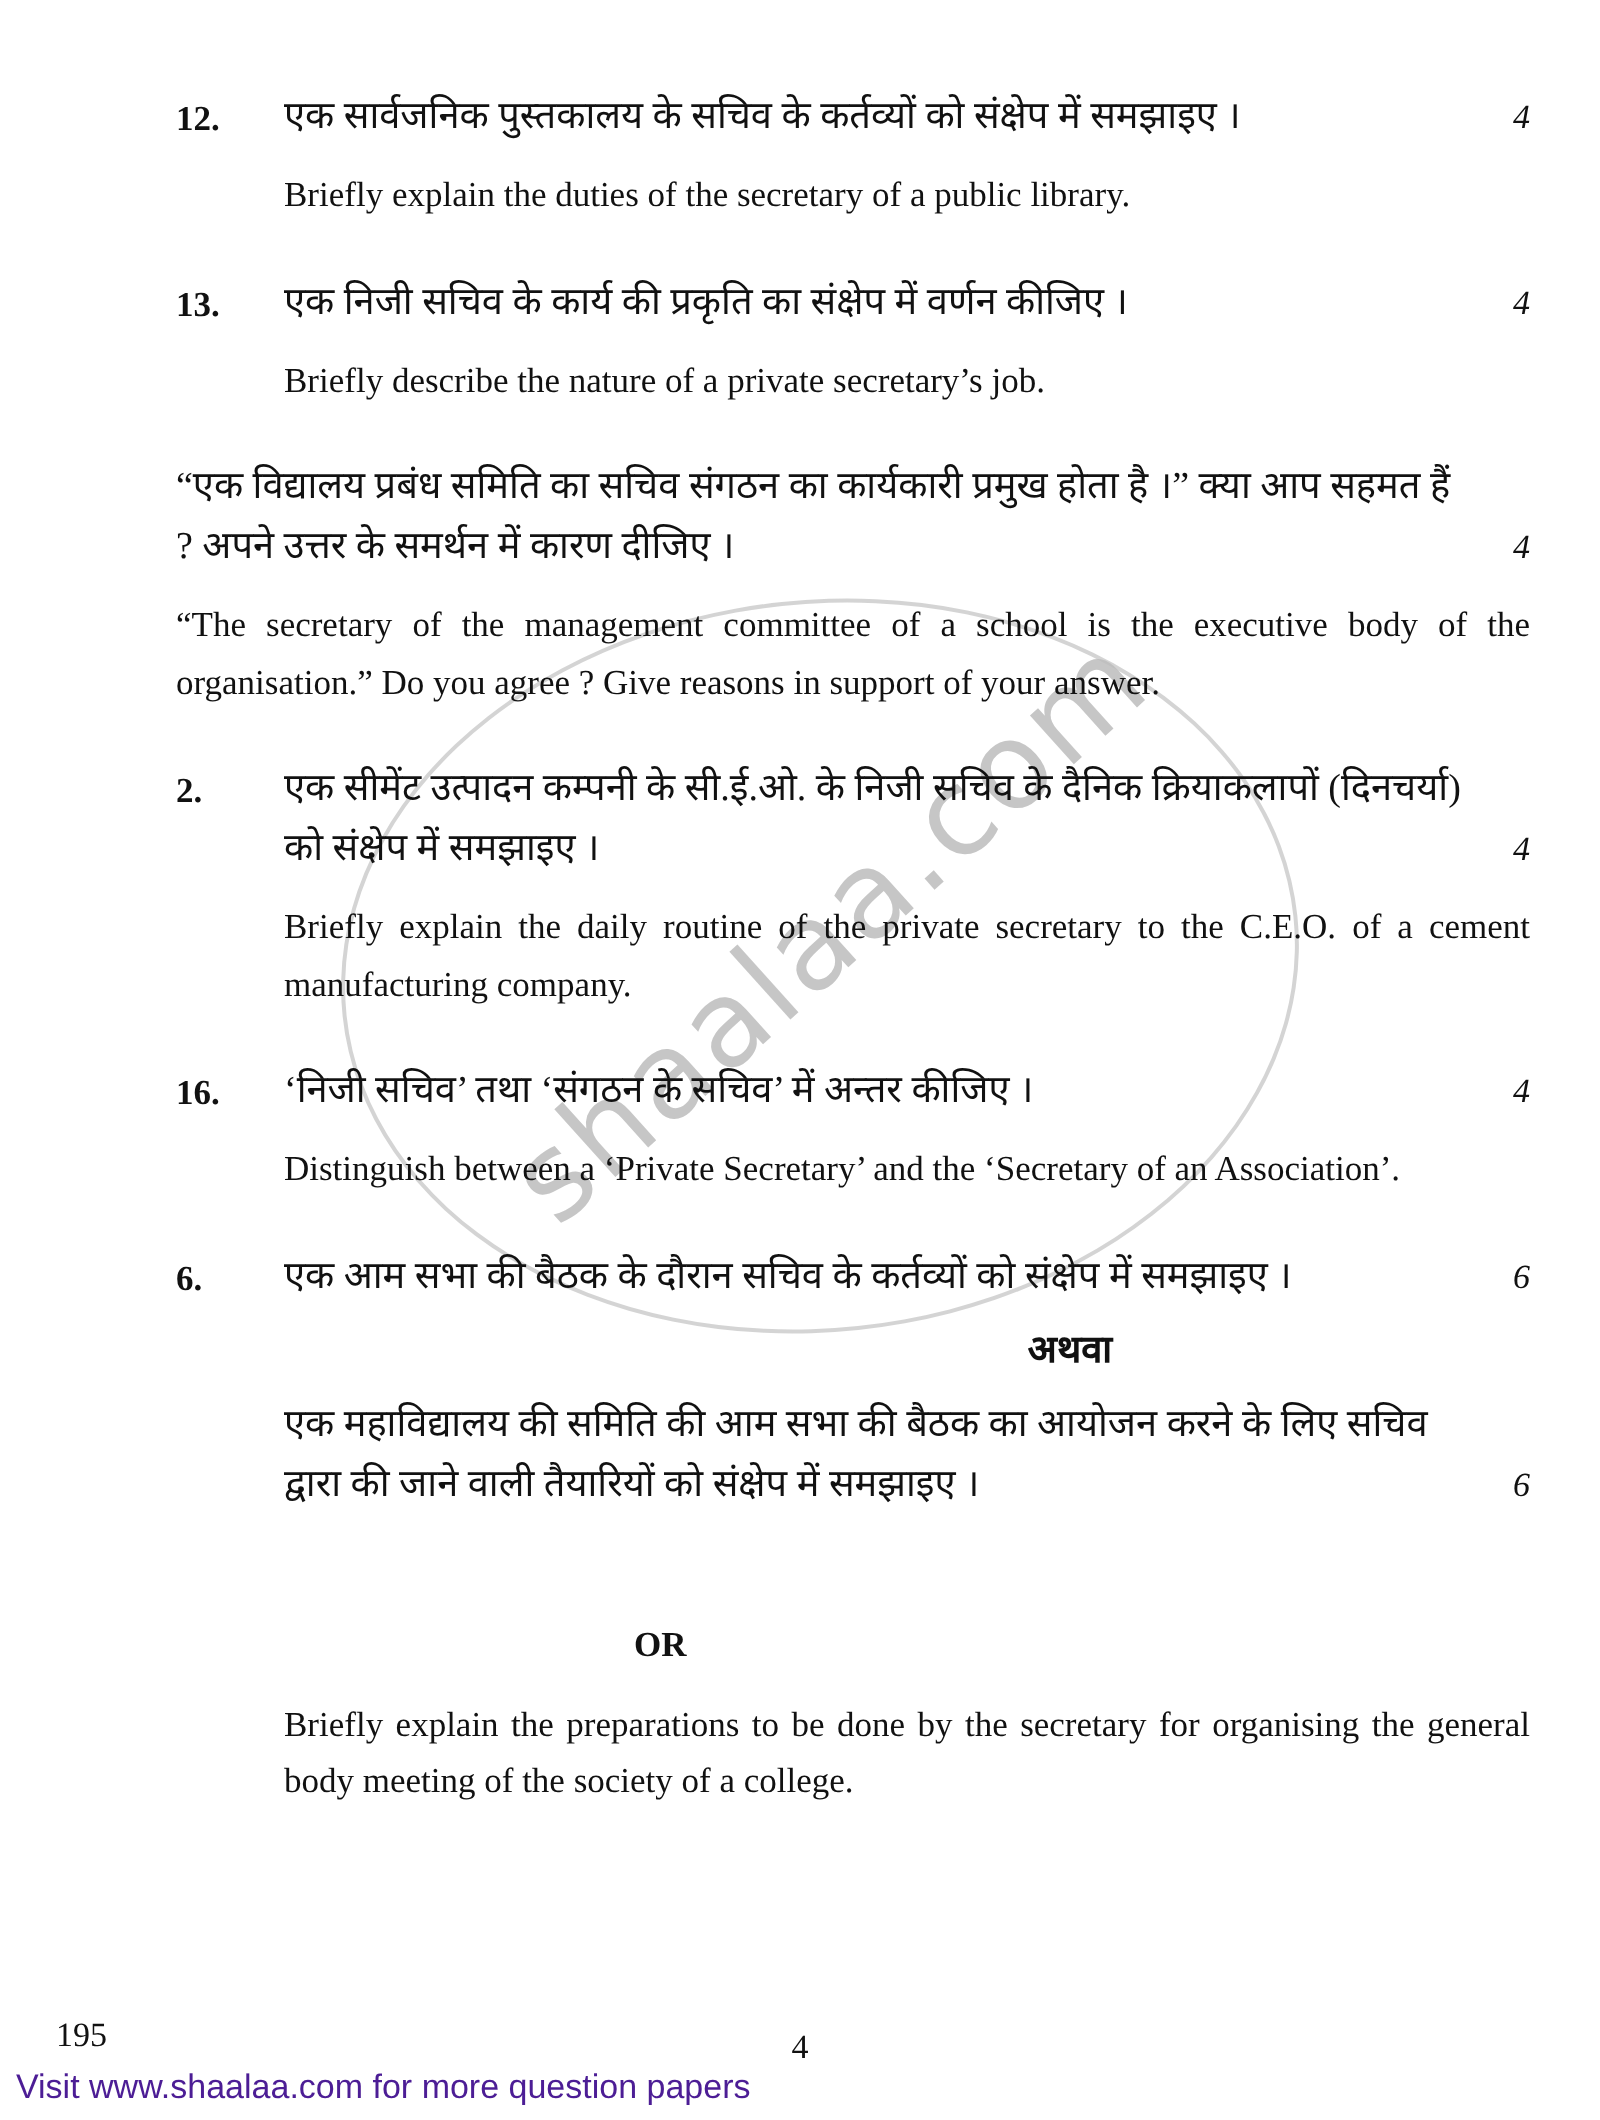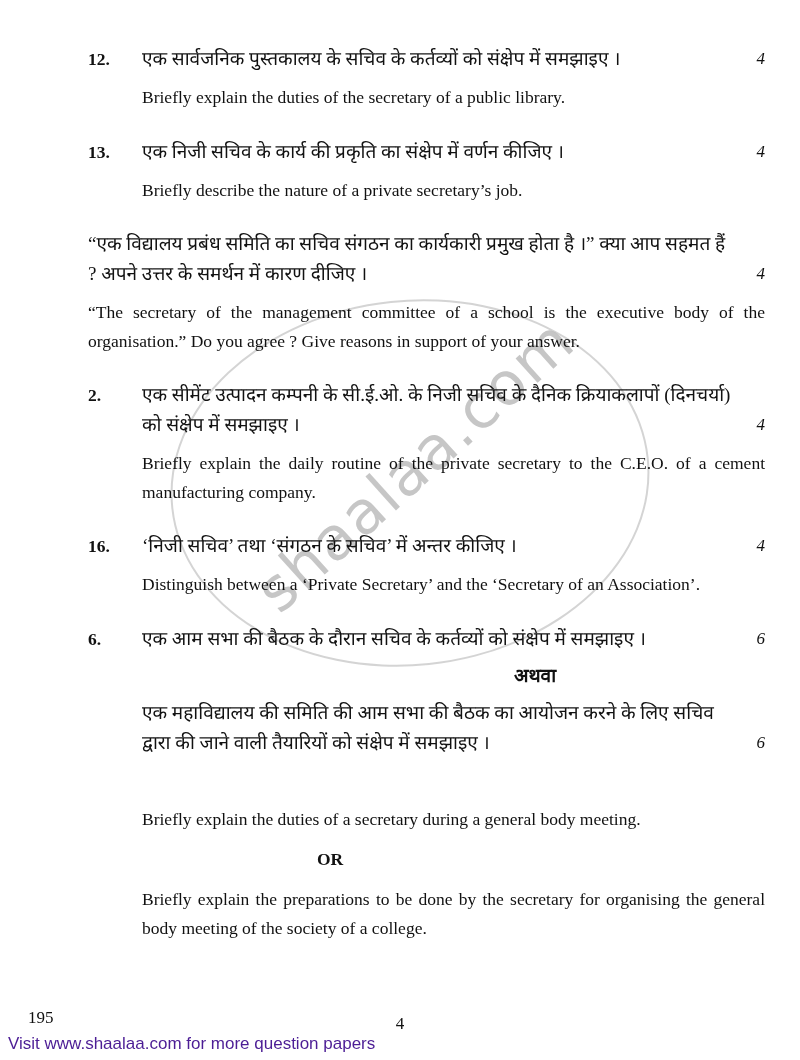--- a/index.html
+++ b/index.html
@@ -192,21 +192,20 @@
         <div class="qrow">
           <div class="hindi">एक आम सभा की बैठक के दौरान सचिव के कर्तव्यों को संक्षेप में समझाइए ।</div>
           <div class="marks">6</div>
         </div>
         <div class="sep-hi">अथवा</div>
         <div class="qrow">
           <div class="hindi">एक महाविद्यालय की समिति की आम सभा की बैठक का आयोजन करने के लिए सचिव द्वारा की जाने वाली तैयारियों को संक्षेप में समझाइए ।</div>
           <div class="marks">6</div>
         </div>
         <div class="gap-lg"></div>
-        <div class="english">Briefly explain the duties of a secretary during a general body meeting.</div>
         <div class="sep-en">OR</div>
         <div class="english">Briefly explain the preparations to be done by the secretary for organising the general body meeting of the society of a college.</div>
       </div>
     </div>
 
   </div>
 
   <div class="footer">
     <div class="footer-code">195</div>
     <div class="footer-page">4</div>

